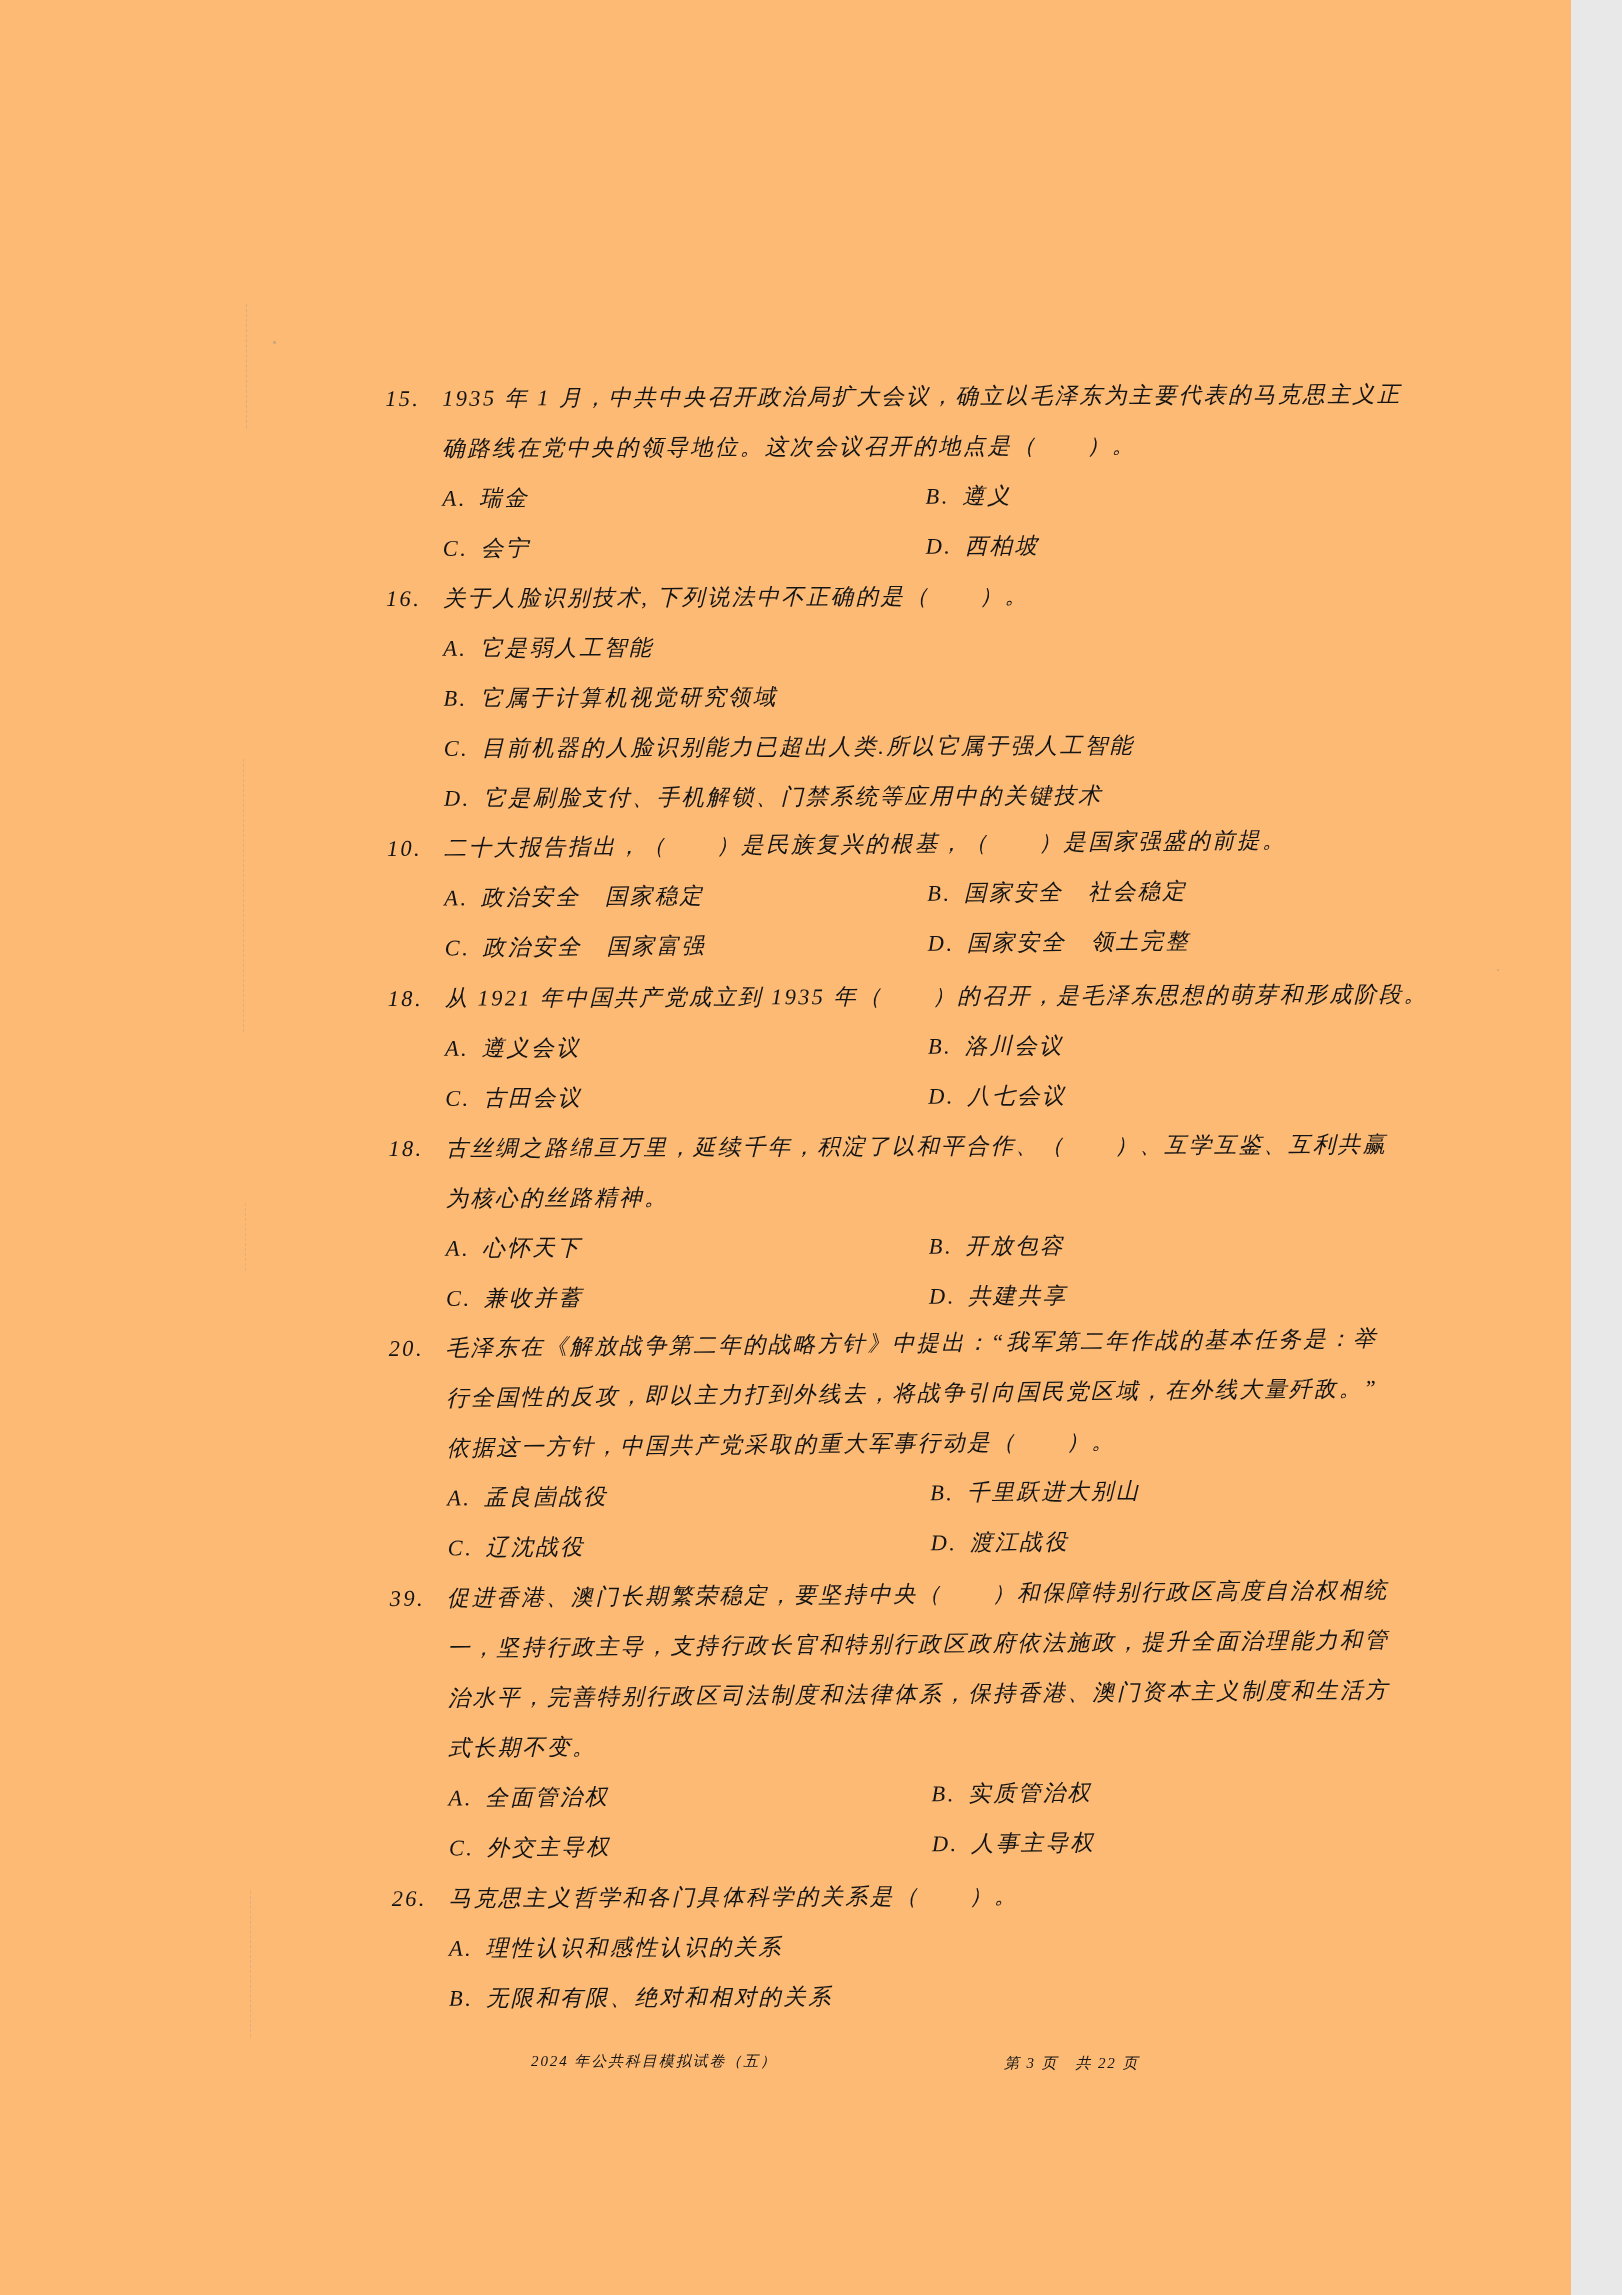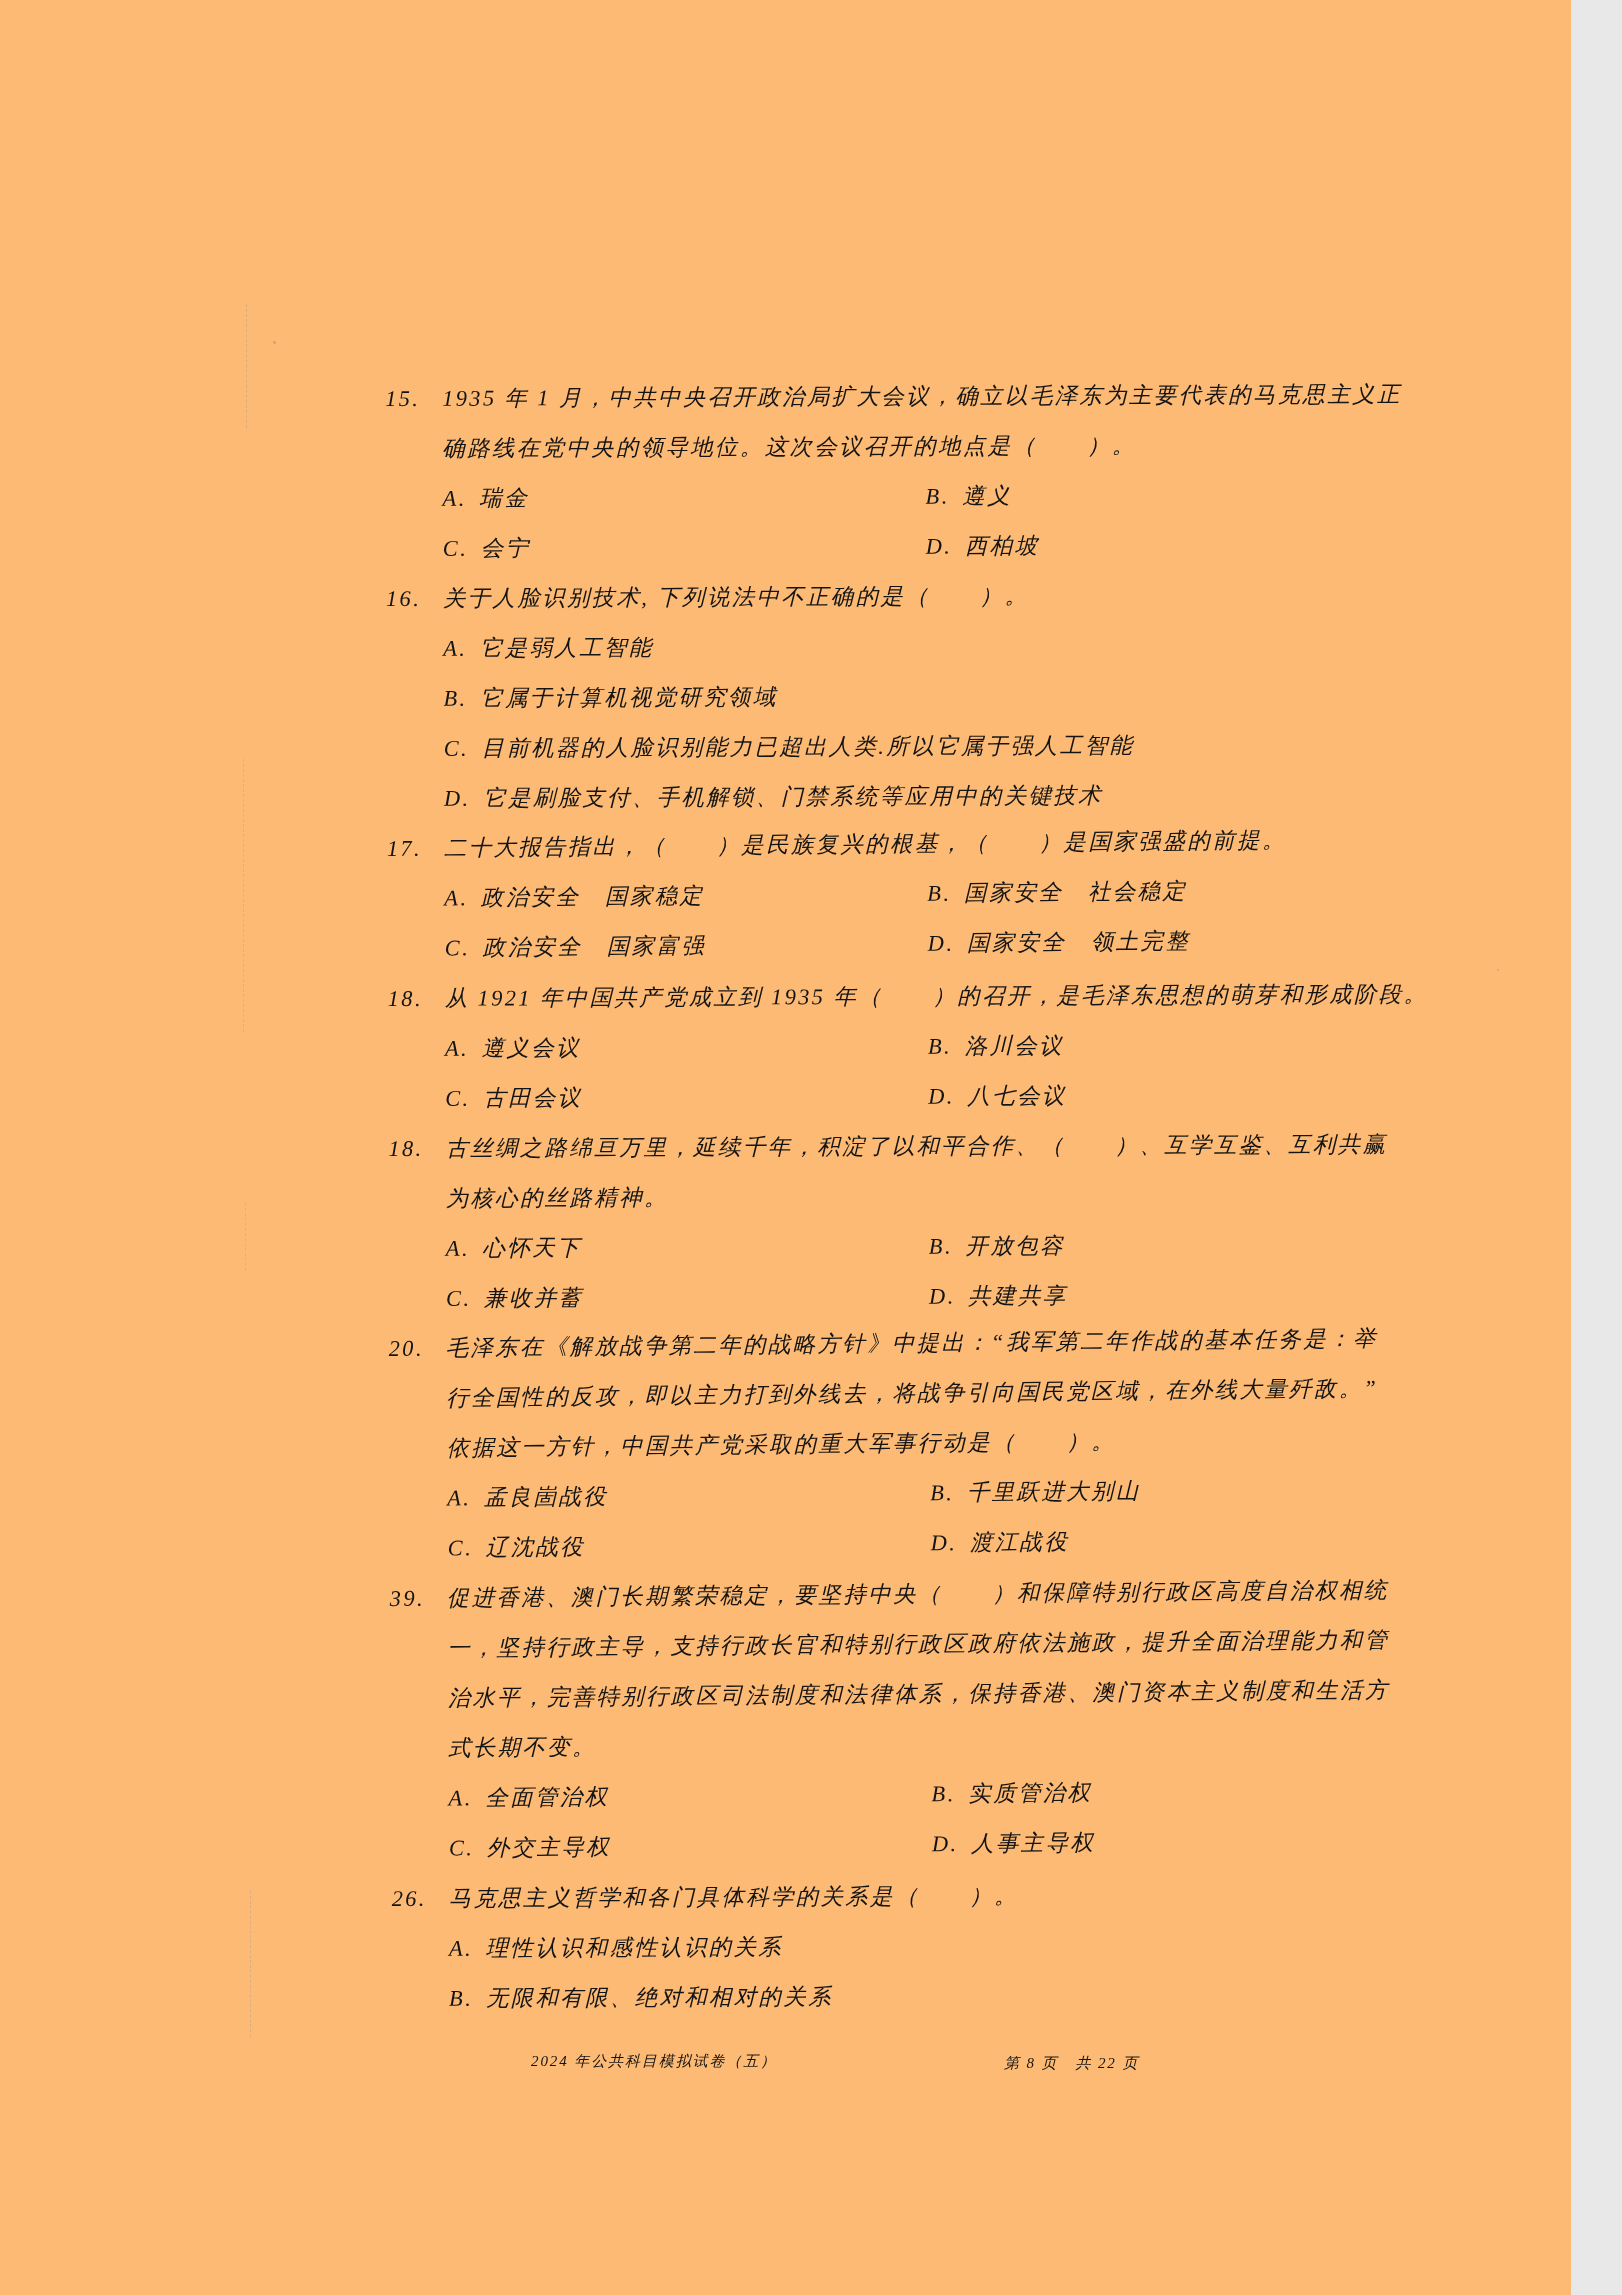--- a/index.html
+++ b/index.html
@@ -119,21 +119,21 @@
       <div class="opt-row single">
         <div class="opt"><span class="olabel">C.</span><span class="otext">目前机器的人脸识别能力已超出人类.所以它属于强人工智能</span></div>
       </div>
       <div class="opt-row single">
         <div class="opt"><span class="olabel">D.</span><span class="otext">它是刷脸支付、手机解锁、门禁系统等应用中的关键技术</span></div>
       </div>
     </section>
 
     <section class="q q17">
       <div class="line first">
-        <span class="qnum">17.</span>
+        <span class="qnum">10.</span>
         <span class="qtext">二十大报告指出，（　　）是民族复兴的根基，（　　）是国家强盛的前提。</span>
       </div>
       <div class="opt-row">
         <div class="opt"><span class="olabel">A.</span><span class="otext">政治安全　国家稳定</span></div>
         <div class="opt"><span class="olabel">B.</span><span class="otext">国家安全　社会稳定</span></div>
       </div>
       <div class="opt-row">
         <div class="opt"><span class="olabel">C.</span><span class="otext">政治安全　国家富强</span></div>
         <div class="opt"><span class="olabel">D.</span><span class="otext">国家安全　领土完整</span></div>
       </div>
@@ -214,16 +214,16 @@
         <div class="opt"><span class="olabel">A.</span><span class="otext">理性认识和感性认识的关系</span></div>
       </div>
       <div class="opt-row single">
         <div class="opt"><span class="olabel">B.</span><span class="otext">无限和有限、绝对和相对的关系</span></div>
       </div>
     </section>
 
   </main>
 
   <span class="footer-title">2024 年公共科目模拟试卷（五）</span>
-  <span class="footer-page">第 8 页　共 22 页</span>
+  <span class="footer-page">第 3 页　共 22 页</span>
 
 </div>
 
 
 </body></html>

